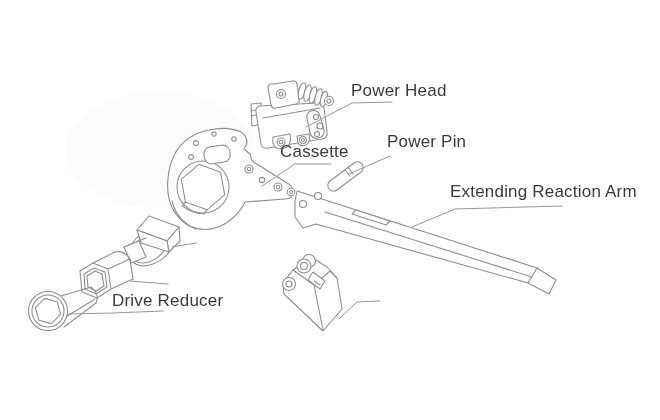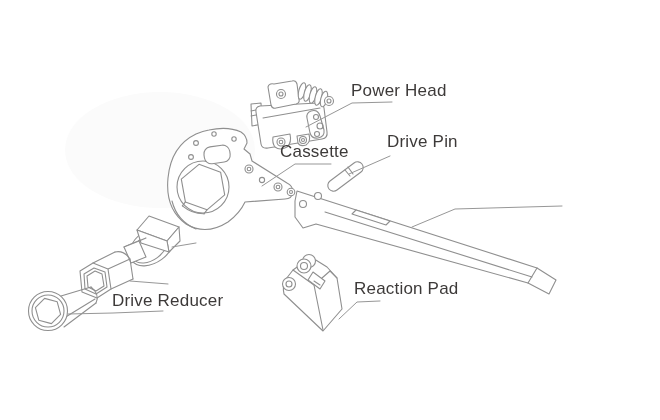--- a/index.html
+++ b/index.html
@@ -144,16 +144,16 @@
       <path d="M562,206 L455,209 L412,227"></path>
       <path d="M196,243 L172,247"></path>
       <path d="M168,284 L130,281"></path>
       <path d="M163,311 L113,313 L68,314"></path>
       <path d="M380,301 L357,302 L339,319"></path>
     </g>
   </svg>
 
   <div class="part-label" style="left:351px;top:82px">Power Head</div>
   <div class="part-label" style="left:280px;top:143px">Cassette</div>
-  <div class="part-label" style="left:387px;top:133px">Drive Pin</div>
+  <div class="part-label" style="left:387px;top:133px">Power Pin</div>
+  <div class="part-label" style="left:450px;top:183px">Extending Reaction Arm</div>
   <div class="part-label" style="left:112px;top:292px">Drive Reducer</div>
-  <div class="part-label" style="left:354px;top:280px">Reaction Pad</div>
 </div>
 
 </body></html>

